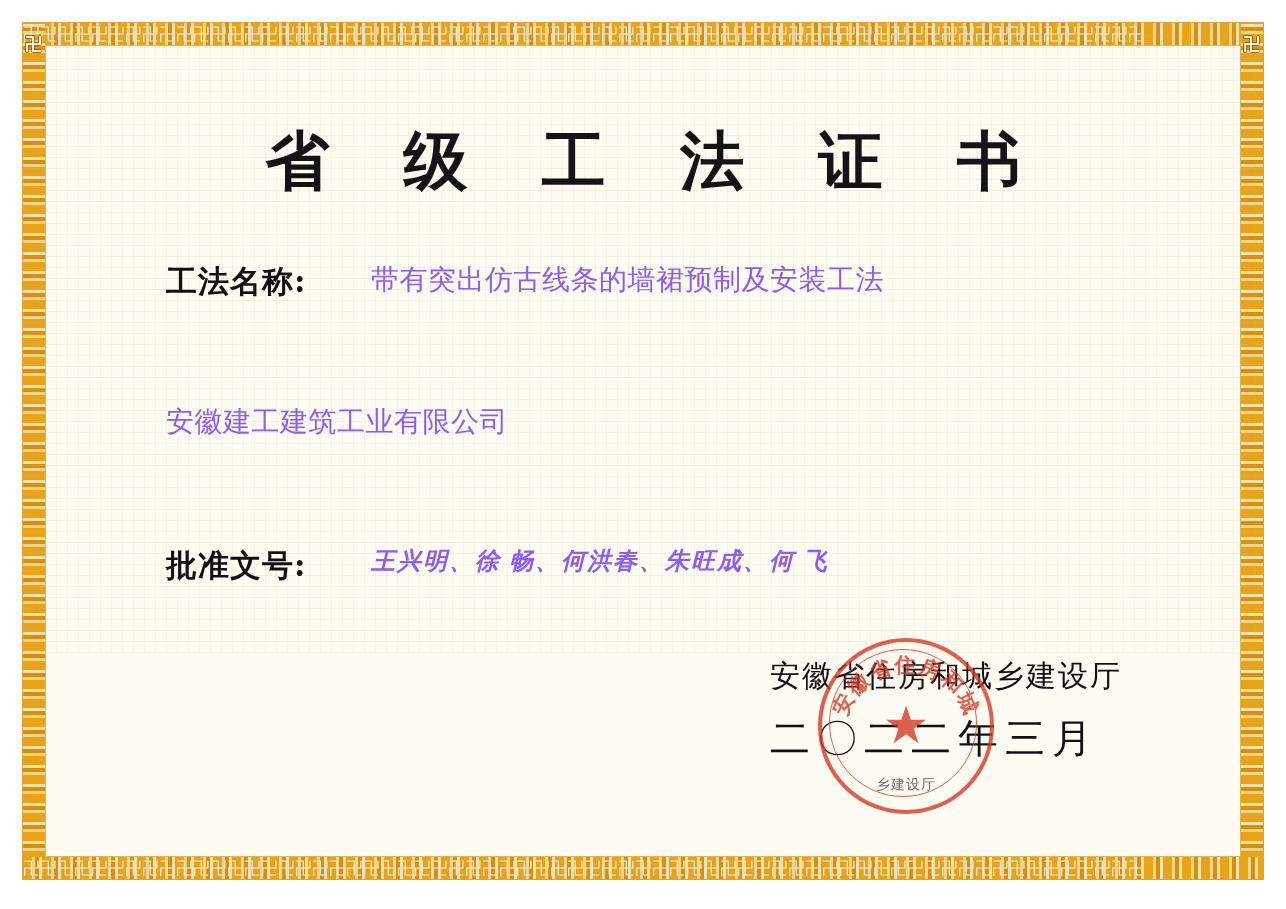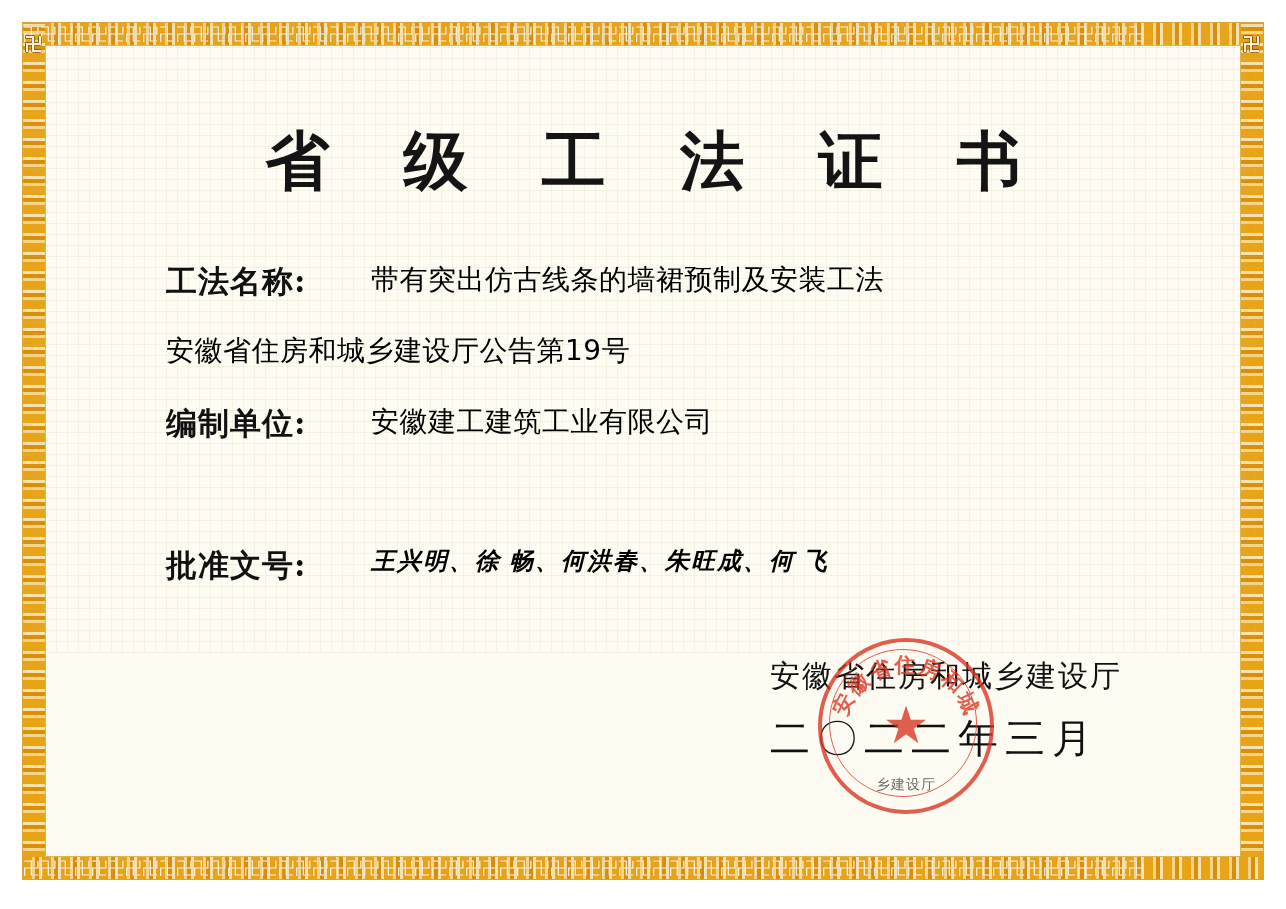--- a/index.html
+++ b/index.html
@@ -167,21 +167,21 @@
     font-family: "DejaVu Serif", serif;
     font-size: 31px;
     font-weight: bold;
     color: #111;
     letter-spacing: 1px;
   }
 
   .field-value {
     font-family: "DejaVu Sans", sans-serif;
     font-size: 28px;
-    color: #000000;
+    color: #8b5cf6;
     letter-spacing: 0.5px;
   }
 
   .field-value.handwritten {
     font-family: Liberation Serif, serif;
     font-style: italic;
     font-weight: bold;
     font-size: 24px;
     letter-spacing: 2px;
   }
@@ -284,25 +284,23 @@
     <div class="title">省 级 工 法 证 书</div>
 
     <div class="fields">
 
       <div class="field-row">
         <div class="field-label">工法名称:</div>
         <div class="field-value">带有突出仿古线条的墙裙预制及安装工法</div>
       </div>
 
       <div class="field-row">
-        <div class="field-value">安徽省住房和城乡建设厅公告第19号</div>
-      </div>
-
-      <div class="field-row">
-        <div class="field-label">编制单位:</div>
+      </div>
+
+      <div class="field-row">
         <div class="field-value">安徽建工建筑工业有限公司</div>
       </div>
 
       <div class="field-row">
       </div>
 
       <div class="field-row">
         <div class="field-label">批准文号:</div>
         <div class="field-value handwritten">王兴明、徐  畅、何洪春、朱旺成、何  飞</div>
       </div>

